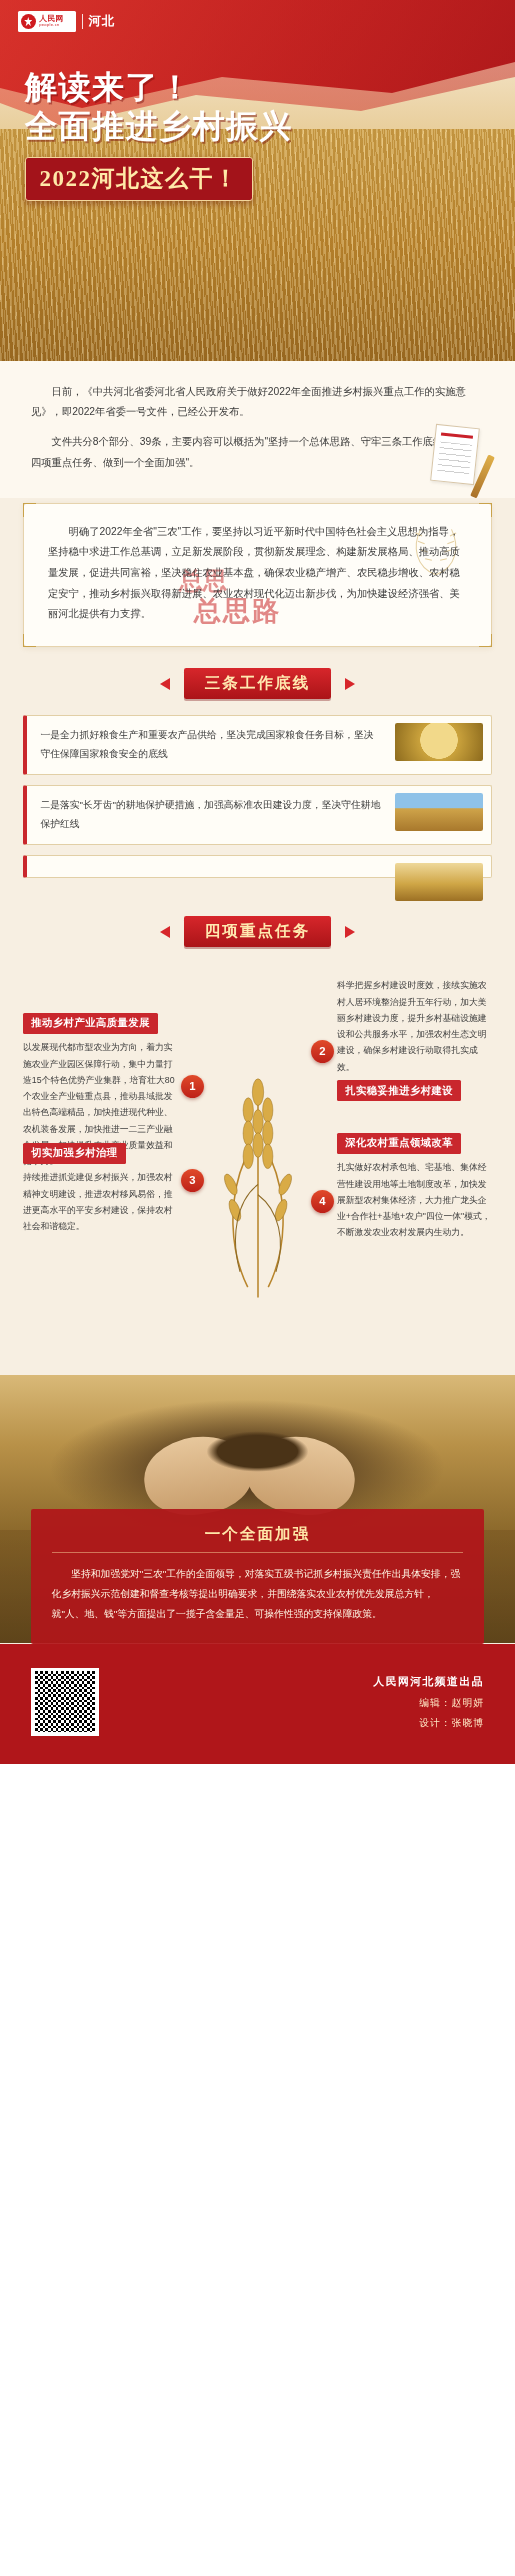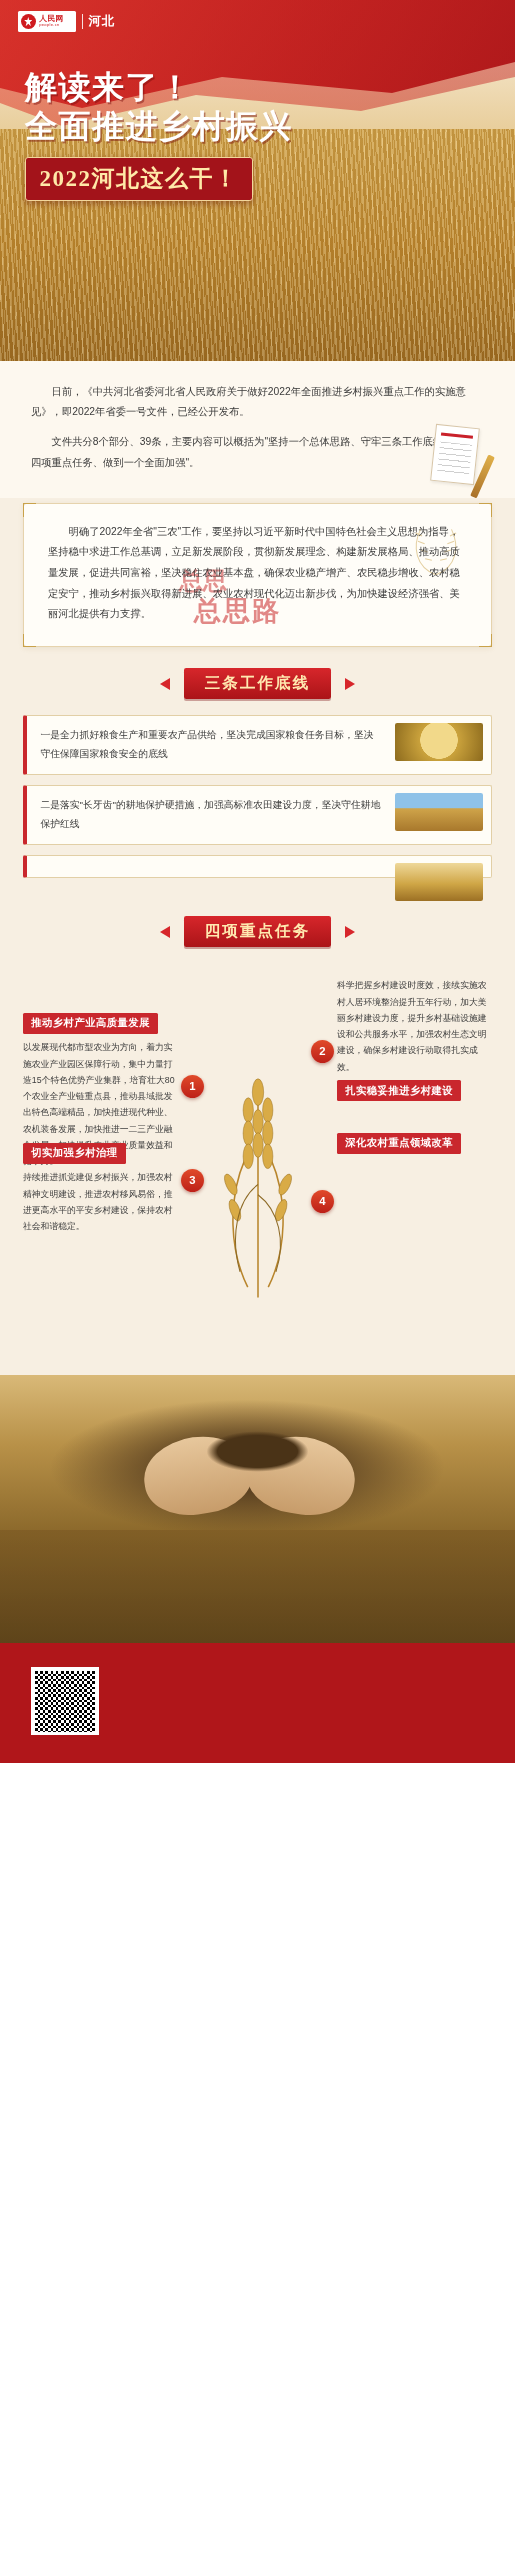--- a/index.html
+++ b/index.html
@@ -447,37 +447,52 @@
     <div class="task t2">
       <div class="t-body">科学把握乡村建设时度效，接续实施农村人居环境整治提升五年行动，加大美丽乡村建设力度，提升乡村基础设施建设和公共服务水平，加强农村生态文明建设，确保乡村建设行动取得扎实成效。</div>
       <div class="t-title" style="margin-top:5.2px">扎实稳妥推进乡村建设</div>
     </div>
     <div class="task t3">
       <div class="t-title">切实加强乡村治理</div>
       <div class="t-body">持续推进抓党建促乡村振兴，加强农村精神文明建设，推进农村移风易俗，推进更高水平的平安乡村建设，保持农村社会和谐稳定。</div>
     </div>
     <div class="task t4">
       <div class="t-title">深化农村重点领域改革</div>
+      <div class="t-body">扎实做好农村承包地、宅基地、集体经营性建设用地等土地制度改革，加快发展新型农村集体经济，大力推广龙头企业+合作社+基地+农户"四位一体"模式，不断激发农业农村发展内生动力。</div>
     </div>
 
     <div class="num-badge nb1">1</div>
     <div class="num-badge nb2">2</div>
     <div class="num-badge nb3">3</div>
     <div class="num-badge nb4">4</div>
   </div>
 
   <div class="photo-strip">
     <div class="ps-hands">
       <div class="hand-l"></div>
       <div class="hand-r"></div>
       <div class="soil"></div>
     </div>
   </div>
 
+  <div class="strengthen">
+    <div class="st-title">一个全面加强</div>
+    <div class="st-divider"></div>
+    <p>坚持和加强党对"三农"工作的全面领导，对落实五级书记抓乡村振兴责任作出具体安排，强化乡村振兴示范创建和督查考核等提出明确要求，并围绕落实农业农村优先发展总方针，就"人、地、钱"等方面提出了一揽子含金量足、可操作性强的支持保障政策。</p>
+  </div>
 
   <div class="footer">
     <div class="qr">
       <div class="qr-inner"></div>
     </div>
+    <div class="footer-credits footer-right">
+      <div class="brand">人民网河北频道出品</div>
+      <div>
+        <span>编辑：</span><span>赵明妍</span>
+      </div>
+      <div>
+        <span>设计：</span><span>张晓博</span>
+      </div>
+    </div>
   </div>
 
 </div>
 
 
 </body></html>

